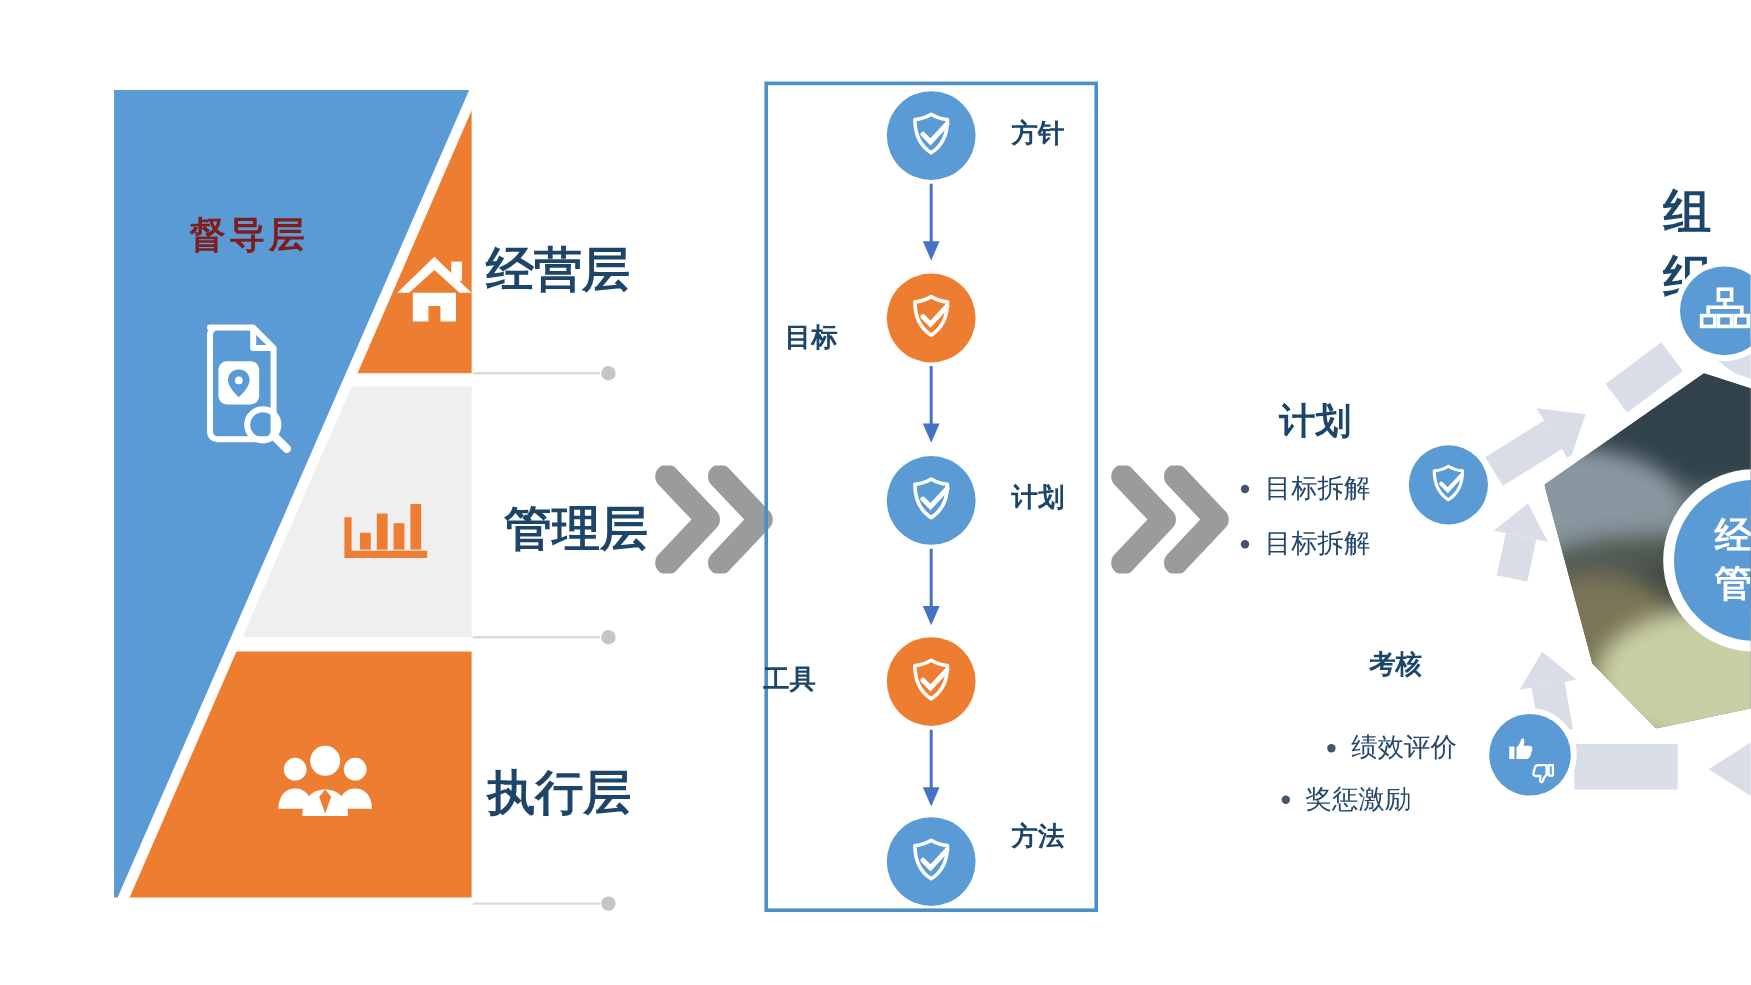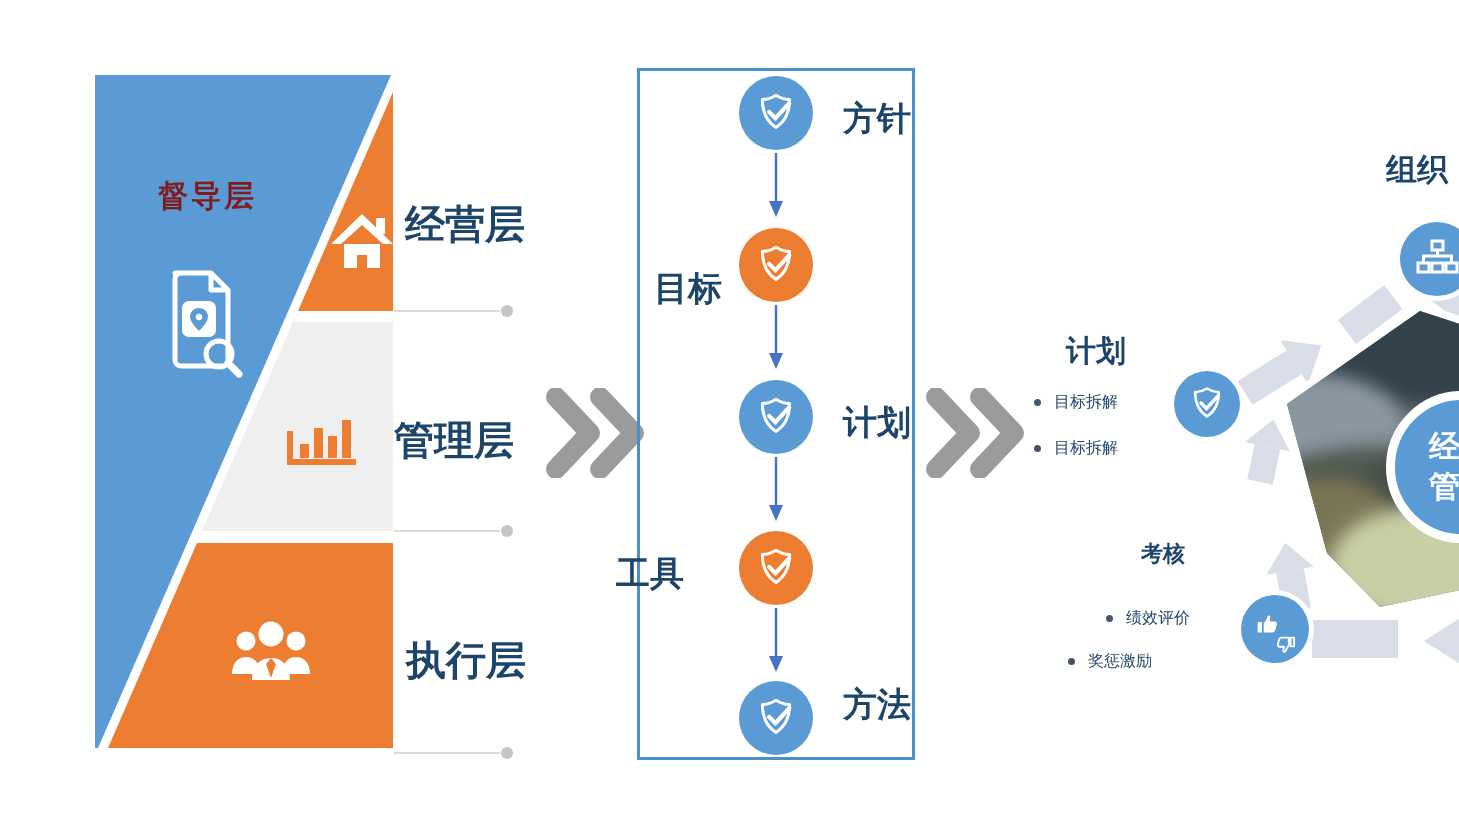--- a/index.html
+++ b/index.html
@@ -4,28 +4,28 @@
 <style>
   html,body{margin:0;padding:0;background:#fff;}
   #canvas{
     position:relative;width:1459px;height:821px;background:#fff;overflow:hidden;
     font-family:"Liberation Sans","DejaVu Sans",sans-serif;
   }
   .abs{position:absolute;}
   .hd{font-weight:bold;color:#1D4569;}
   .white-label{font-weight:bold;color:#7f1d1d;letter-spacing:3px;font-family:Liberation Mono, monospace;}
   .lvl-label{font-size:40px;}
-  .flow-label{font-size:34px;font-family:Liberation Mono, monospace;}
+  .flow-label{font-size:22px;font-family:Liberation Mono, monospace;}
   .circle{border-radius:50%;display:flex;align-items:center;justify-content:center;}
   .c-blue{background:#5B9BD5;}
   .c-orange{background:#ED7D31;}
   .ring{box-shadow:0 0 0 5px #fff;}
   .bullet-row{display:flex;align-items:center;gap:13px;}
   .bullet-dot{width:7px;height:7px;border-radius:50%;background:#44546A;flex:0 0 auto;}
-  .bullet-text{font-size:16px;color:#24476B;}
+  .bullet-text{font-size:22px;color:#24476B;}
   .flow-box{border:3px solid #4A90C8;}
   .center-circle{
     background:#5B9BD5;border:9px solid #fff;border-radius:50%;
     display:flex;flex-direction:column;align-items:center;justify-content:center;
     color:#fff;font-weight:bold;font-size:31px;line-height:40px;letter-spacing:2px;
   }
 </style>
 </head>
 <body>
 
@@ -82,21 +82,21 @@
     <path d="M4 60 c0 -11 6 -17 14 -17 s14 6 14 17 z" fill="#fff"></path>
     <circle cx="68" cy="27" r="9.5" fill="#fff"></circle>
     <path d="M54 60 c0 -11 6 -17 14 -17 s14 6 14 17 z" fill="#fff"></path>
     <circle cx="43" cy="20" r="12.5" fill="#fff"></circle>
     <path d="M24 66 c0 -15 8.5 -22 19 -22 s19 7 19 22 z" fill="#fff"></path>
     <polygon points="43,44 38,50 43,64 48,50" fill="#ED7D31"></polygon>
   </svg>
 
   <div class="abs white-label" style="left:158px;top:176px;font-size:30px">督导层</div>
   <div class="abs hd lvl-label" style="left:405px;top:197px">经营层</div>
-  <div class="abs hd lvl-label" style="left:394px;top:413px">管理层</div>
+  <div class="abs hd lvl-label" style="left:420px;top:413px">管理层</div>
   <div class="abs hd lvl-label" style="left:406px;top:633px">执行层</div>
 
   <svg class="abs" style="left:545px;top:388px" width="102" height="90" viewBox="0 0 102 90">
     <g fill="none" stroke="#9B9B9B" stroke-width="20" stroke-linecap="round" stroke-linejoin="round">
       <polyline points="11,9 45,45 11,81"></polyline>
       <polyline points="55,9 89,45 55,81"></polyline>
     </g>
   </svg>
   <svg class="abs" style="left:925px;top:388px" width="102" height="90" viewBox="0 0 102 90">
     <g fill="none" stroke="#9B9B9B" stroke-width="20" stroke-linecap="round" stroke-linejoin="round">
@@ -151,21 +151,21 @@
       <polygon points="1,48 15,48 8,64" fill="#4472C4"></polygon>
     </svg>
   <svg class="abs" style="left:768px;top:608px" width="16" height="66" viewBox="0 0 16 66">
       <line x1="8" y1="0" x2="8" y2="50" stroke="#4472C4" stroke-width="2.5"></line>
       <polygon points="1,48 15,48 8,64" fill="#4472C4"></polygon>
     </svg>
 
   <div class="abs hd flow-label" style="left:843px;top:96px">方针</div>
   <div class="abs hd flow-label" style="left:654px;top:266px">目标</div>
   <div class="abs hd flow-label" style="left:843px;top:400px">计划</div>
-  <div class="abs hd flow-label" style="left:616px;top:551px">工具</div>
+  <div class="abs hd flow-label" style="left:636px;top:551px">工具</div>
   <div class="abs hd flow-label" style="left:843px;top:682px">方法</div>
 
   <svg class="abs" style="left:1180px;top:240px" width="280" height="460" viewBox="1180 240 280 460">
     <g fill="#D8DDE8">
 
       <g transform="translate(1245,393) rotate(-32)">
         <rect x="0" y="-14" width="58" height="28"></rect>
         <polygon points="58,-26 58,26 90,0"></polygon>
       </g>
 
@@ -244,21 +244,21 @@
         <path d="M10 22 h5 v12 h-5 z"></path>
         <path d="M17 34 v-11 c2.4 -1.8 3.6 -4.6 4.3 -7.4 c.5 -2.1 3.6 -1.5 3.3 .8 l-.7 5 h5.6 c1.9 0 3.1 1.8 2.6 3.6 l-1.7 6 c-.5 1.8 -2 3 -3.9 3 z"></path>
       </g>
       <g transform="rotate(180 41 41)" fill="none" stroke="#fff" stroke-width="2.2" stroke-linejoin="round">
         <path d="M30 32 h4 v10 h-4 z"></path>
         <path d="M36 42 v-9 c2 -1.5 3 -3.8 3.6 -6.2 c.4 -1.8 3 -1.3 2.8 .6 l-.6 4.2 h4.7 c1.6 0 2.6 1.5 2.2 3 l-1.4 5 c-.4 1.5 -1.7 2.4 -3.3 2.4 z"></path>
       </g>
     </svg>
   </div>
 
-  <div class="abs hd" style="left:1386px;top:149px;font-size:31px">组织</div>
+  <div class="abs hd" style="left:1386px;top:149px;font-size:40px">组织</div>
   <div class="abs circle c-blue ring" style="left:1400px;top:222px;width:74px;height:74px">
     <svg width="46" height="42" viewBox="0 0 46 42">
       <g fill="none" stroke="#fff" stroke-width="3">
         <rect x="18" y="3" width="11" height="9"></rect>
         <path d="M23.5 12 v6 M9.5 25 v-7 h28 v7"></path>
         <rect x="4" y="25" width="11" height="9"></rect>
         <rect x="18" y="25" width="11" height="9"></rect>
         <rect x="32" y="25" width="11" height="9"></rect>
       </g>
     </svg>

